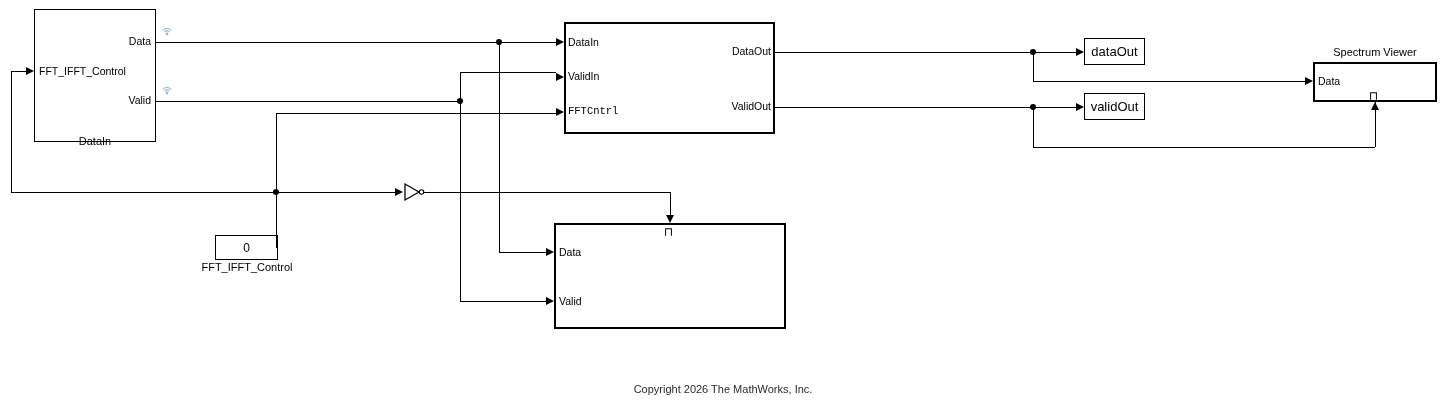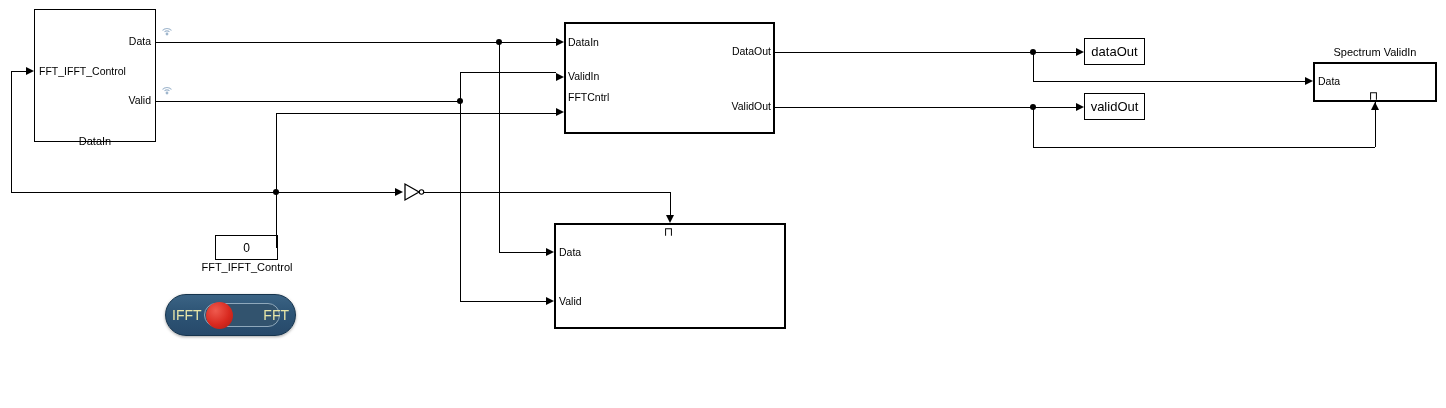--- a/index.html
+++ b/index.html
@@ -206,37 +206,37 @@
     <svg width="14" height="12" viewBox="0 0 14 12">
       <path d="M2.5 6.5 A6 6 0 0 1 11.5 6.5" fill="none" stroke="#9fb6cd" stroke-width="1.1"></path>
       <path d="M4.5 8 A3.4 3.4 0 0 1 9.5 8" fill="none" stroke="#9fb6cd" stroke-width="1.1"></path>
       <circle cx="7" cy="10" r="1.4" fill="#9fb6cd"></circle>
     </svg>
   </div>
 
   <div class="block thick" style="left:564px; top:22px; width:211px; height:112px;"></div>
   <div class="port-label" style="left:568px; top:37px;">DataIn</div>
   <div class="port-label" style="left:568px; top:71px;">ValidIn</div>
-  <div class="port-label" style="left:568px; top:92px;">FFTCntrl</div>
+  <div class="port-label" style="left:568px; top:106px;font-family:Liberation Mono, monospace;">FFTCntrl</div>
   <div class="port-label right" style="left:700px; top:46px; width:71px;">DataOut</div>
   <div class="port-label right" style="left:700px; top:101px; width:71px;">ValidOut</div>
   <div class="arrow-r" style="left:556px; top:42px;"></div>
   <div class="arrow-r" style="left:556px; top:77px;"></div>
   <div class="arrow-r" style="left:556px; top:112px;"></div>
 
   <div class="block thick" style="left:554px; top:223px; width:232px; height:106px;"></div>
   <div class="port-label" style="left:559px; top:247px;">Data</div>
   <div class="port-label" style="left:559px; top:296px;">Valid</div>
   <div class="trigger-glyph" style="left:664px; top:226px;">⊓</div>
   <div class="arrow-r" style="left:546px; top:252px;"></div>
   <div class="arrow-r" style="left:546px; top:301px;"></div>
   <div class="arrow-d" style="left:670px; top:215px;"></div>
 
   <div class="block thick" style="left:1313px; top:62px; width:124px; height:40px;"></div>
-  <div class="block-label" style="left:1306px; top:46px; width:138px;">Spectrum ValidIn</div>
+  <div class="block-label" style="left:1306px; top:46px; width:138px;">Spectrum Viewer</div>
   <div class="port-label" style="left:1318px; top:76px;">Data</div>
   <div class="trigger-glyph" style="left:1369px; top:90px;">⊓</div>
   <div class="arrow-r" style="left:1305px; top:81px;"></div>
   <div class="arrow-u" style="left:1375px; top:102px;"></div>
 
   <div class="io-block" style="left:1084px; top:38px; width:61px; height:27px;">dataOut</div>
   <div class="io-block" style="left:1084px; top:93px; width:61px; height:27px;">validOut</div>
   <div class="arrow-r" style="left:1076px; top:52px;"></div>
   <div class="arrow-r" style="left:1076px; top:107px;"></div>
 
@@ -287,21 +287,16 @@
   <div class="junction" style="left:1033px; top:52px;"></div>
   <div class="wire-v" style="left:1033px; top:52px; height:29px;"></div>
   <div class="wire-h" style="left:1033px; top:81px; width:272px;"></div>
 
   <div class="wire-h" style="left:775px; top:107px; width:301px;"></div>
   <div class="junction" style="left:1033px; top:107px;"></div>
   <div class="wire-v" style="left:1033px; top:107px; height:40px;"></div>
   <div class="wire-h" style="left:1033px; top:147px; width:342px;"></div>
   <div class="wire-v" style="left:1375px; top:102px; height:45px;"></div>
 
-  <div class="switch" style="left:165px; top:294px; width:131px; height:42px;">
-    <div class="switch-track"></div>
-    <div class="switch-knob"></div>
-    <div class="switch-label">IFFT</div>
-    <div class="switch-label">FFT</div>
-  </div>
-
+
+  <div class="copyright" style="left:0px; top:383px; width:1446px; text-align:center;">Copyright 2026 The MathWorks, Inc.</div>
 
 </div>
 
 </body></html>

